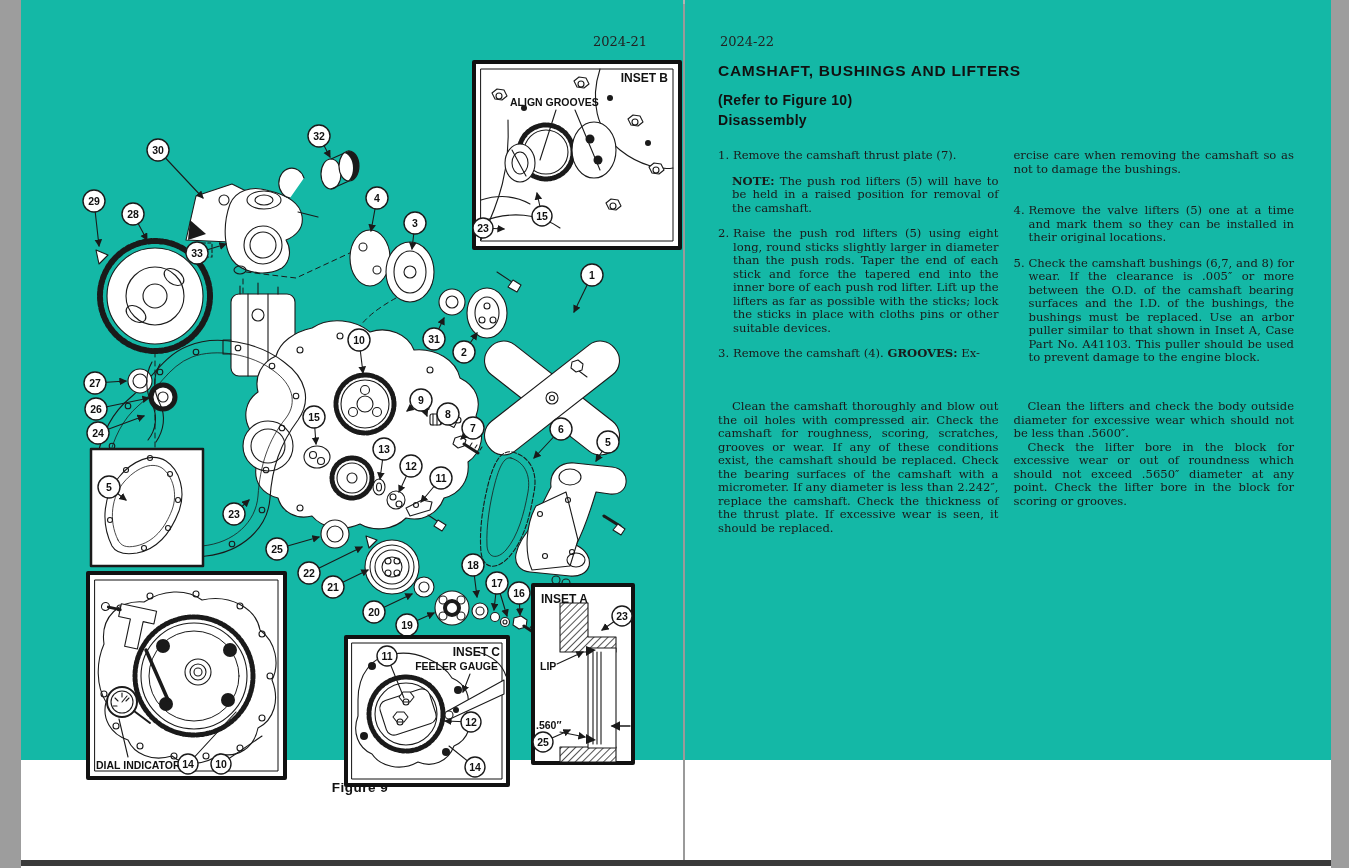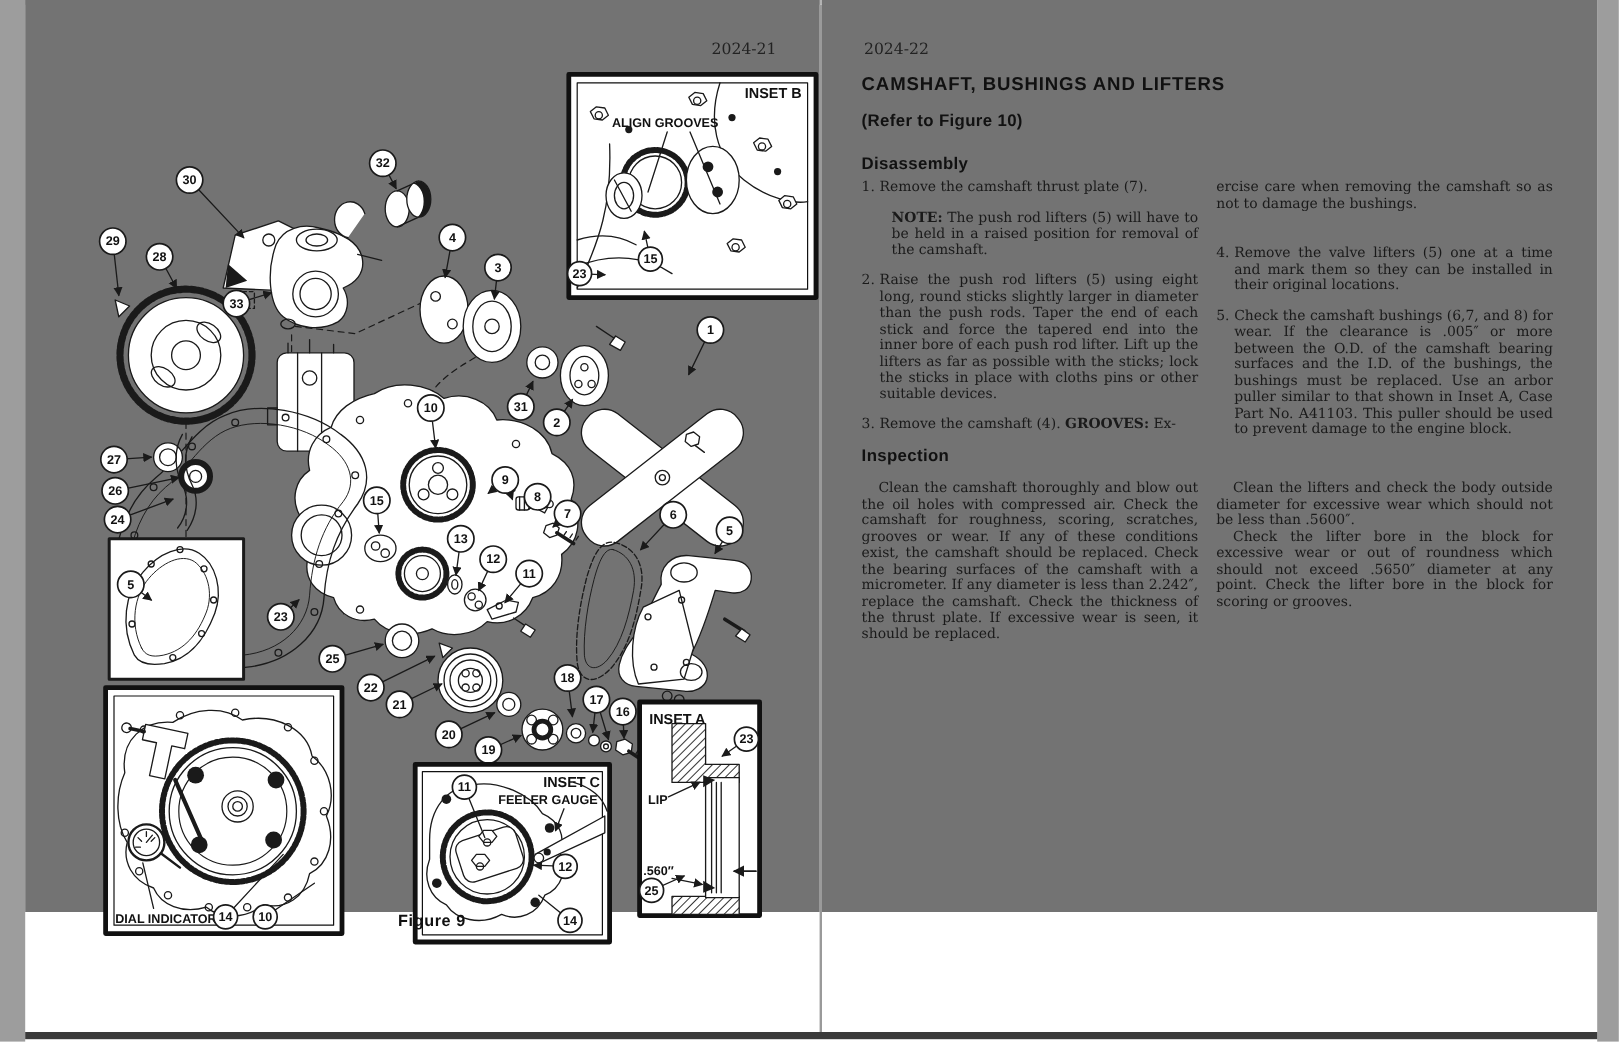--- a/index.html
+++ b/index.html
@@ -3,43 +3,43 @@
 <meta charset="utf-8">
 <style>
   html,body{margin:0;padding:0}
   body{width:1349px;height:868px;position:relative;overflow:hidden;background:#fff;
        font-family:"DejaVu Serif",serif;color:#1a1a1a}
   .edge-left{position:absolute;left:0;top:0;width:21px;height:868px;background:#9d9d9d}
   .edge-right{position:absolute;left:1331px;top:0;width:18px;height:868px;background:#9d9d9d}
   .edge-top{position:absolute;left:21px;top:0;width:1310px;height:4px;background:#b3b3b3}
   .edge-bottom{position:absolute;left:21px;top:860px;width:1310px;height:6px;background:#3a3a3a}
   .page-divider{position:absolute;left:683px;top:4px;width:2px;height:856px;background:#9a9a9a}
-  .page{position:absolute;top:0;height:760px;background:#737373}
+  .page{position:absolute;top:0;height:760px;background:#14b8a6}
   #page-left{left:21px;width:662px}
   #page-right{left:685px;width:646px}
   .pageno{position:absolute;font-size:13px;color:#222;white-space:nowrap}
   #pn-left{left:572px;top:34px}
   #pn-right{left:35px;top:34px}
-  #fig-caption{position:absolute;left:259px;top:760px;width:160px;text-align:center;
+  #fig-caption{position:absolute;left:259px;top:780px;width:160px;text-align:center;
       font-family:"Liberation Sans",sans-serif;font-weight:bold;font-size:13.5px;letter-spacing:.5px;color:#111}
   
   .rp-head{position:absolute;left:33px;width:576px;text-align:left;
       font-family:"Liberation Sans",sans-serif;font-weight:bold;color:#111}
   #rp-title{top:62px;font-size:15.5px;letter-spacing:.7px}
   #rp-subtitle{top:92px;font-size:14px;letter-spacing:.3px}
-  #rp-dis{top:128px;font-size:14px;letter-spacing:.3px}
+  #rp-dis{top:112px;font-size:14px;letter-spacing:.3px}
   #rp-insp{top:371px;font-size:14px;letter-spacing:.3px}
   .cols{position:absolute;left:33px;width:576px;display:flex;gap:15px}
   #cols-dis{top:149px}
   #cols-insp{top:400px}
   .col{width:281px;font-size:11.6px;line-height:13.5px;text-align:justify}
   .item{display:flex;margin-bottom:12px}
   .item .n{flex:0 0 15px}
   .item .t{flex:1;text-align:justify}
-  .indent{margin-left:25px;margin-bottom:12px}
+  .indent{margin-left:14px;margin-bottom:12px}
   .cont{margin-bottom:28px}
   .para{text-indent:14px;}
   b{font-weight:bold}
   
   svg{position:absolute;left:0;top:0}
   .art{stroke:#1a1a1a;fill:none;stroke-width:1.1;stroke-linecap:round;stroke-linejoin:round}
   .art .fw{fill:#fff}
   .art .fd{fill:#1a1a1a;stroke:none}
   .dash{stroke-dasharray:5 4;stroke-width:1}
   .co line{stroke:#1a1a1a;stroke-width:1.1}
@@ -647,21 +647,20 @@
         <span class="n">4.</span>
         <span class="t">Remove the valve lifters (5) one at a time and mark them so they can be installed in their original locations.</span>
       </div>
       <div class="item">
         <span class="n">5.</span>
         <span class="t">Check the camshaft bushings (6,7, and 8) for wear. If the clearance is .005″ or more between the O.D. of the camshaft bearing surfaces and the I.D. of the bushings, the bushings must be replaced. Use an arbor puller similar to that shown in Inset A, Case Part No. A41103. This puller should be used to prevent damage to the engine block.</span>
       </div>
     </div>
   </div>
 
-  <div class="rp-head" id="rp-insp">Inspection</div>
 
   <div class="cols" id="cols-insp">
     <div class="col">
       <div class="para">Clean the camshaft thoroughly and blow out the oil holes with compressed air. Check the camshaft for roughness, scoring, scratches, grooves or wear. If any of these conditions exist, the camshaft should be replaced. Check the bearing surfaces of the camshaft with a micrometer. If any diameter is less than 2.242″, replace the camshaft. Check the thickness of the thrust plate. If excessive wear is seen, it should be replaced.</div>
     </div>
     <div class="col">
       <div class="para">Clean the lifters and check the body outside diameter for excessive wear which should not be less than .5600″.</div>
       <div class="para">Check the lifter bore in the block for excessive wear or out of roundness which should not exceed .5650″ diameter at any point. Check the lifter bore in the block for scoring or grooves.</div>
     </div>
   </div>

